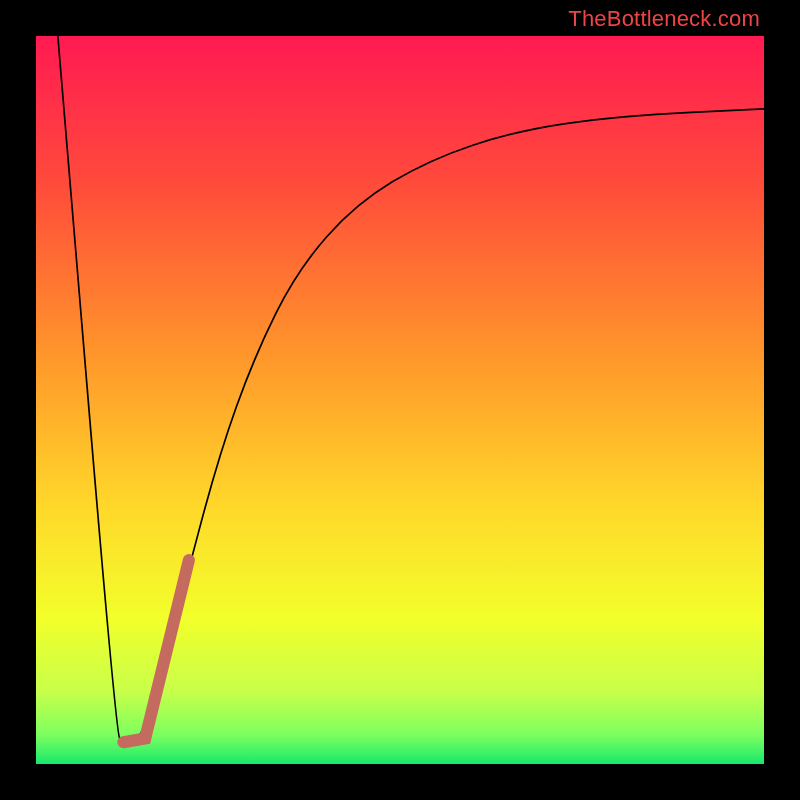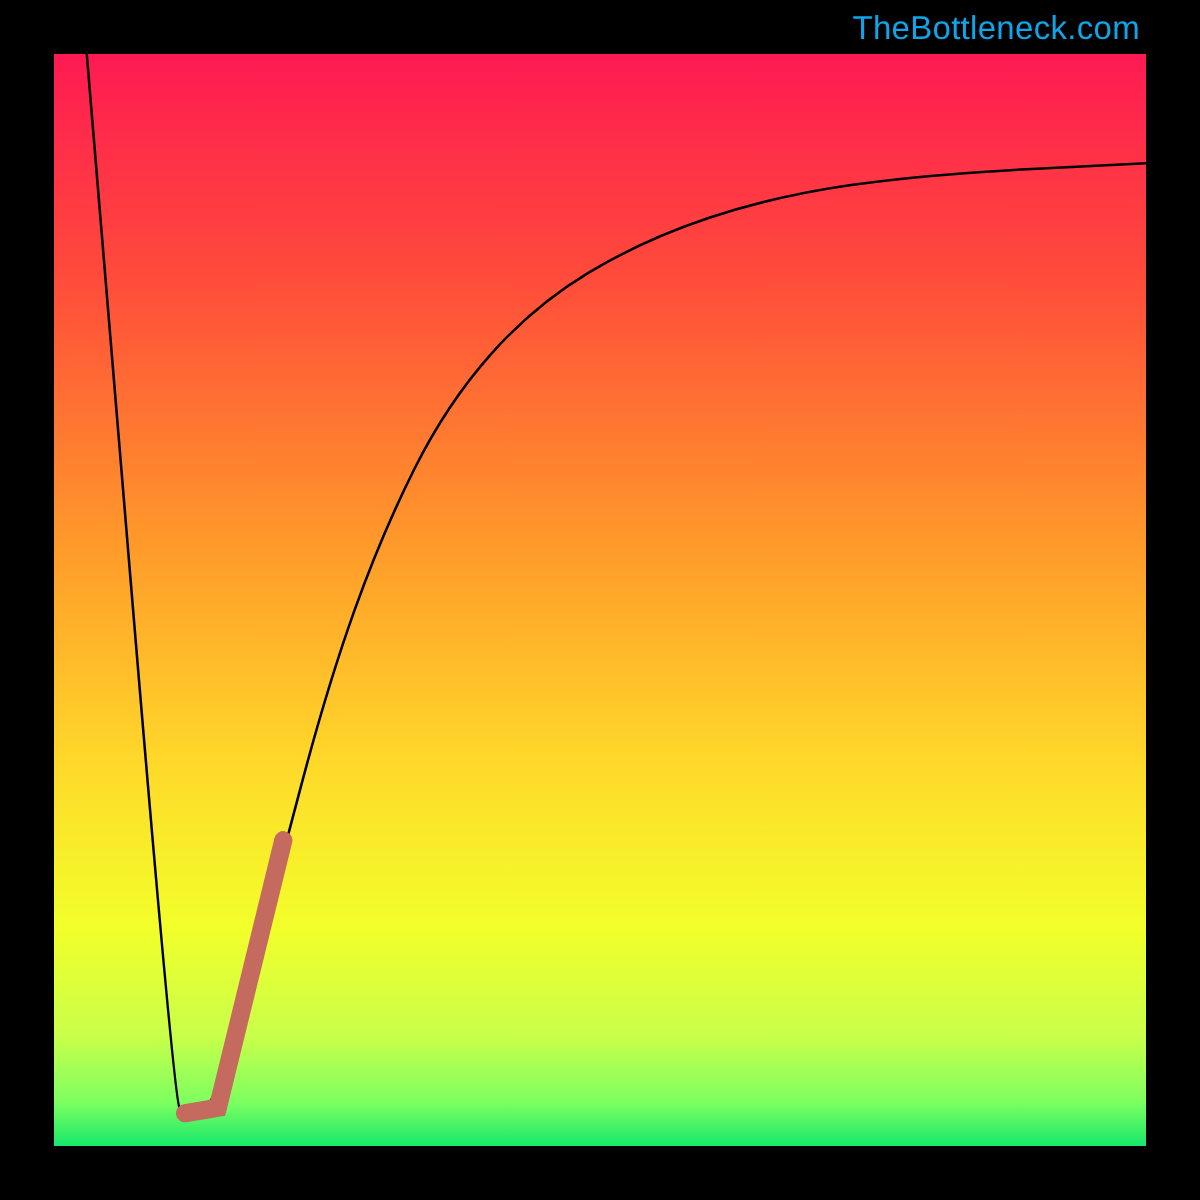--- a/index.html
+++ b/index.html
@@ -32,21 +32,21 @@
   .curve-svg {
     position: absolute;
     inset: 0;
     width: 100%;
     height: 100%;
   }
   .watermark {
     position: absolute;
     top: 6px;
     right: 40px;
-    color: #0ea5e9;
+    color: #ef4444;
     font-size: 22px;
     font-weight: 500;
     letter-spacing: 0.2px;
   }
 </style>
 </head>
 <body>
 
 <div class="frame">
   <div class="watermark">TheBottleneck.com</div>

